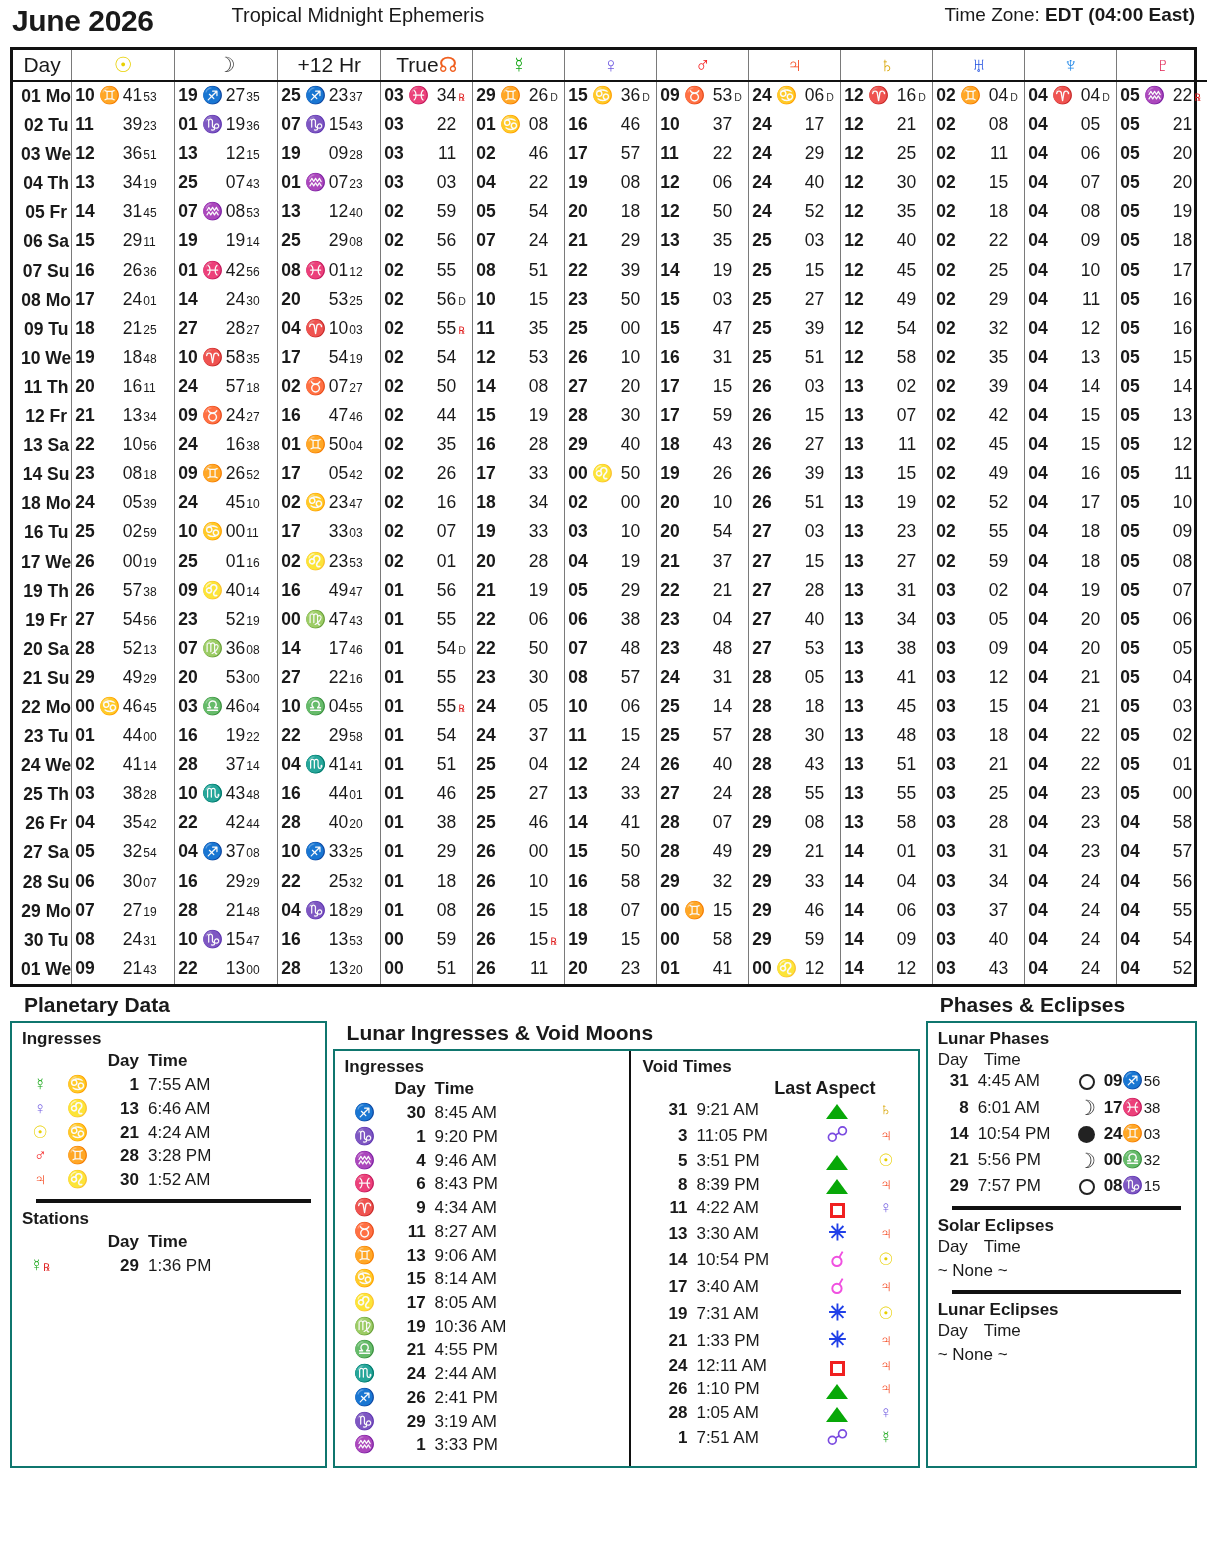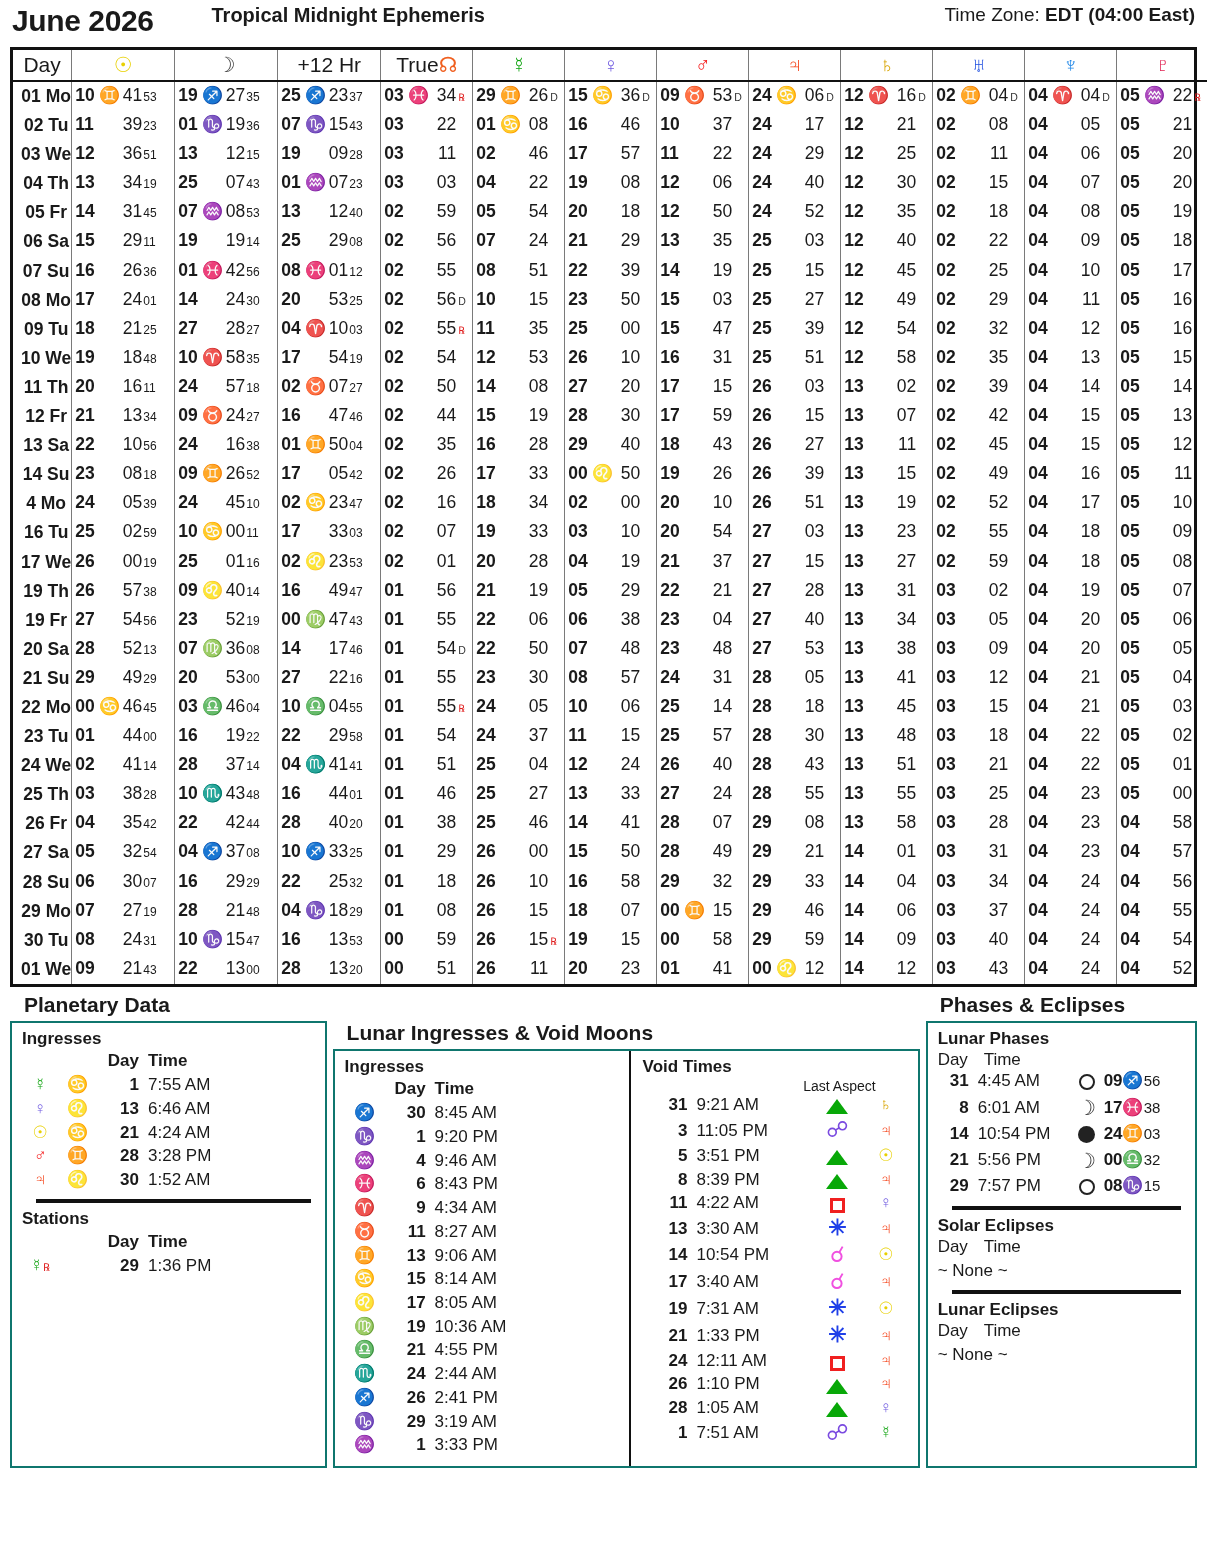--- a/index.html
+++ b/index.html
@@ -12,21 +12,21 @@
     overflow: hidden;
   }
   .page { position: relative; width: 1207px; height: 1542px; padding: 0 8px; }
 
   
   .top-head {
     display: flex; align-items: flex-start;
     height: 44px; padding: 4px 4px 0 4px;
   }
   .month-title { font-size: 30px; font-weight: bold; letter-spacing: -0.4px; }
-  .eph-title { font-size: 20px; font-weight: bold; margin-left: 58px; }
+  .eph-title { font-size: 20px; font-weight: normal; margin-left: 78px; }
   .tz-wrap { margin-left: auto; font-size: 19px; white-space: nowrap; }
   .tz-label { font-weight: normal; }
   .tz-val { font-weight: bold; }
 
   
   .eph-outer {
     border: 3px solid #111; background: #fff;
     margin: 3px 2px 0 2px;
   }
   table.eph { border-collapse: collapse; width: 100%; }
@@ -103,21 +103,21 @@
   .hd-time { text-align: left; font-weight: bold; }
 
   .dbl-rule { border-top: 2px solid #111; border-bottom: 2px solid #111;
               height: 3px; margin: 7px 4px 6px 14px; }
 
   
   .lun-split { display: flex; }
   .lun-left { width: 296px; border-right: 2px solid #111; padding: 6px 8px 8px 10px; }
   .lun-right { flex: 1; padding: 6px 8px 8px 12px; }
 
-  .void-hd-aspect { font-size: 14px; font-weight: normal; text-align: right; padding-right: 34px; }
+  .void-hd-aspect { font-size: 18px; font-weight: bold; text-align: right; padding-right: 34px; }
   .c-asp { width: 46px; text-align: center; }
   .c-asp2 { width: 44px; text-align: center; font-size: 19px; }
 
   
   .asp { display: inline-block; vertical-align: middle; }
   .asp-trine { width: 0; height: 0; border-left: 11px solid transparent;
                border-right: 11px solid transparent; border-bottom: 15px solid #08a808;
                position: relative; top: 1px; }
   .asp-square { width: 15px; height: 15px; border: 3px solid #f02020; position: relative; top: 2px; }
   .asp-sextile { color: #2040e8; font-size: 22px; font-weight: bold; line-height: 1; }
@@ -1592,21 +1592,21 @@
             <td class="col-out">
               <div class="pos narrow">
                 <span class="deg">05</span>
                 <span class="sgn"></span>
                 <span class="min">11</span>
                 <span class="rx d"></span>
               </div>
             </td>
           </tr>
           <tr>
-            <td class="col-day daycell">4 Mo</td>
+            <td class="col-day daycell">18 Mo</td>
             <td class="col-pl">
               <div class="pos">
                 <span class="deg">24</span>
                 <span class="sgn"></span>
                 <span class="min">05</span>
                 <span class="sec">39</span>
                 <span class="rx d"></span>
               </div>
             </td>
             <td class="col-pl">

